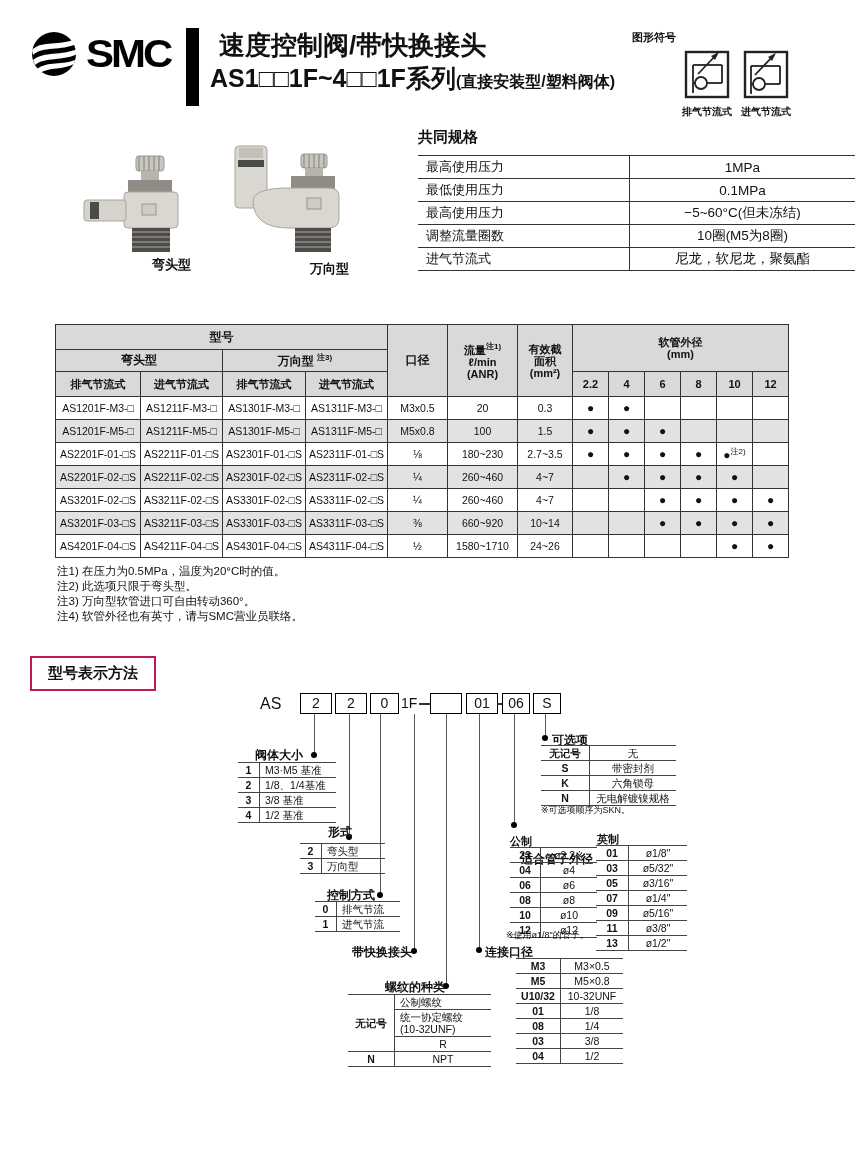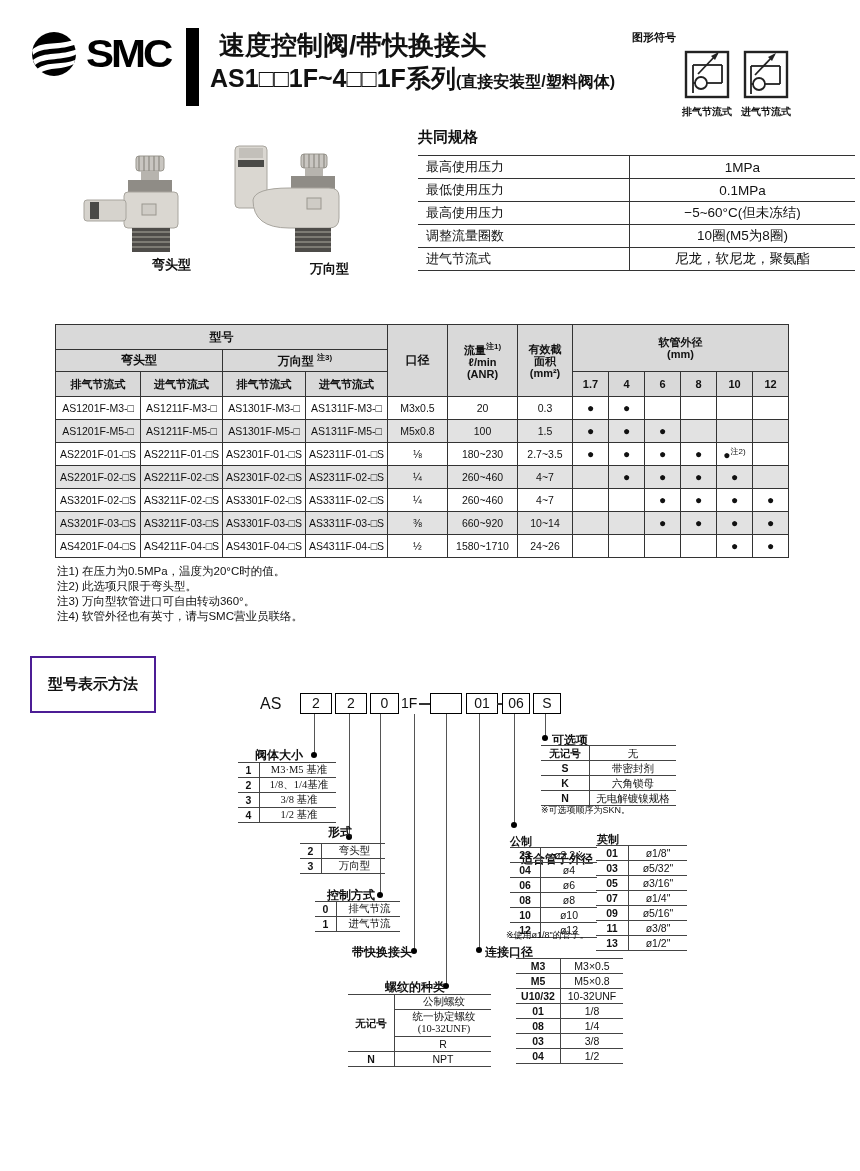--- a/index.html
+++ b/index.html
@@ -48,35 +48,35 @@
   .spec-grid tbody tr.alt td{background:#e2e2e2;}
   .spec-grid td.dot{font-size:12px;}
   .spec-grid sup{font-size:8px;}
   .hdr-small div{line-height:12px;font-weight:bold;font-size:11px;}
 
   
   .notes{position:absolute;left:57px;top:564px;font-size:11.5px;line-height:15px;}
 
   
   .designation{position:absolute;left:0;top:648px;width:860px;height:500px;}
-  .md-title-box{position:absolute;left:30px;top:8px;border:2px solid #4c1d95;padding:17px 16px;
+  .md-title-box{position:absolute;left:30px;top:8px;border:2px solid #be185d;padding:6px 16px;
                 font-weight:bold;font-size:15px;}
   .as-prefix{position:absolute;left:260px;top:47px;font-size:16px;}
   .code-box{position:absolute;top:45px;height:19px;border:1.6px solid #000;text-align:center;
             font-size:14px;line-height:19px;font-weight:500;}
   .mid-text{position:absolute;left:401px;top:47px;font-size:14px;}
   .dash{position:absolute;top:55px;height:2px;background:#333;}
   .vl{position:absolute;width:1px;background:#555;}
   .dot6{position:absolute;width:6px;height:6px;border-radius:50%;background:#000;}
   .md-label{position:absolute;font-size:12px;font-weight:bold;white-space:nowrap;}
   .md-label.small{font-size:11px;}
   .mini{position:absolute;border-collapse:collapse;font-size:10.5px;line-height:12px;}
   .mini td{border-top:1px solid #444;border-bottom:1px solid #444;padding:1px 3px;text-align:center;}
   .mini td.key{font-weight:bold;border-right:1px solid #444;}
-  .mini td.val{text-align:center;padding-left:5px;font-family:Liberation Serif, serif;}
+  .mini td.val{text-align:left;padding-left:5px;}
   .mini td.valc{text-align:center;}
   .mini td.pre{white-space:pre-line;}
   .md-note{position:absolute;font-size:9px;white-space:nowrap;}
 
   .pageno{position:absolute;left:388px;top:1180px;font-size:20px;}
 </style>
 </head>
 <body>
 
 <div class="page">
@@ -228,21 +228,21 @@
         </tr>
         <tr style="height:22px">
           <th colspan="2">弯头型</th>
           <th colspan="2"><span>万向型</span> <sup>注3)</sup></th>
         </tr>
         <tr class="sub">
           <th>排气节流式</th>
           <th>进气节流式</th>
           <th>排气节流式</th>
           <th>进气节流式</th>
-          <th>1.7</th>
+          <th>2.2</th>
           <th>4</th>
           <th>6</th>
           <th>8</th>
           <th>10</th>
           <th>12</th>
         </tr>
       </thead>
       <tbody>
         <tr>
           <td>AS1201F-M3-□</td>

